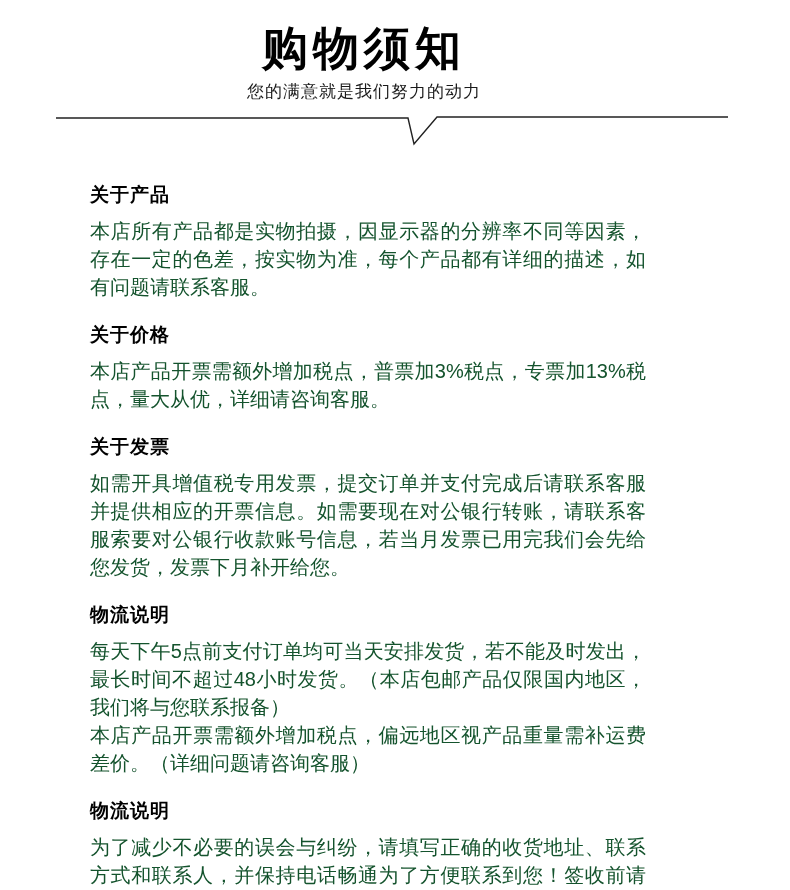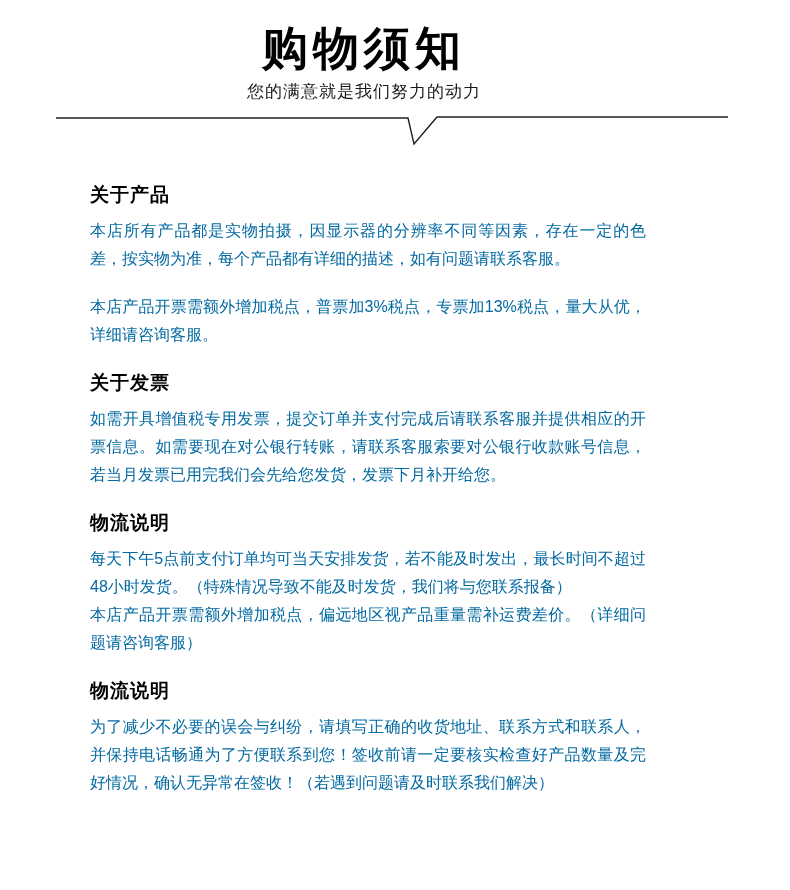--- a/index.html
+++ b/index.html
@@ -48,23 +48,23 @@
   }
   .section-heading {
     font-size: 19px;
     line-height: 28px;
     font-weight: bold;
     color: #000000;
     letter-spacing: 1px;
     margin: 0 0 8px 0;
   }
   .section-text {
-    font-size: 16px;
+    font-size: 20px;
     line-height: 28px;
-    color: #0369a1;
+    color: #14532d;
     margin: 0;
     text-align: justify;
     max-width: 620px;
   }
 </style>
 </head>
 <body>
 
 <div class="page">
 
@@ -80,31 +80,32 @@
   </div>
 
   <div class="content">
 
     <div class="section">
       <h2 class="section-heading">关于产品</h2>
       <p class="section-text">本店所有产品都是实物拍摄，因显示器的分辨率不同等因素，存在一定的色差，按实物为准，每个产品都有详细的描述，如有问题请联系客服。</p>
     </div>
 
     <div class="section">
+      <h2 class="section-heading">关于价格</h2>
       <p class="section-text">本店产品开票需额外增加税点，普票加3%税点，专票加13%税点，量大从优，详细请咨询客服。</p>
     </div>
 
     <div class="section">
       <h2 class="section-heading">关于发票</h2>
       <p class="section-text">如需开具增值税专用发票，提交订单并支付完成后请联系客服并提供相应的开票信息。如需要现在对公银行转账，请联系客服索要对公银行收款账号信息，若当月发票已用完我们会先给您发货，发票下月补开给您。</p>
     </div>
 
     <div class="section">
       <h2 class="section-heading">物流说明</h2>
-      <p class="section-text">每天下午5点前支付订单均可当天安排发货，若不能及时发出，最长时间不超过48小时发货。（特殊情况导致不能及时发货，我们将与您联系报备）</p>
+      <p class="section-text">每天下午5点前支付订单均可当天安排发货，若不能及时发出，最长时间不超过48小时发货。（本店包邮产品仅限国内地区，我们将与您联系报备）</p>
       <p class="section-text">本店产品开票需额外增加税点，偏远地区视产品重量需补运费差价。（详细问题请咨询客服）</p>
     </div>
 
     <div class="section">
       <h2 class="section-heading">物流说明</h2>
       <p class="section-text">为了减少不必要的误会与纠纷，请填写正确的收货地址、联系方式和联系人，并保持电话畅通为了方便联系到您！签收前请一定要核实检查好产品数量及完好情况，确认无异常在签收！（若遇到问题请及时联系我们解决）</p>
     </div>
 
   </div>
 </div>

